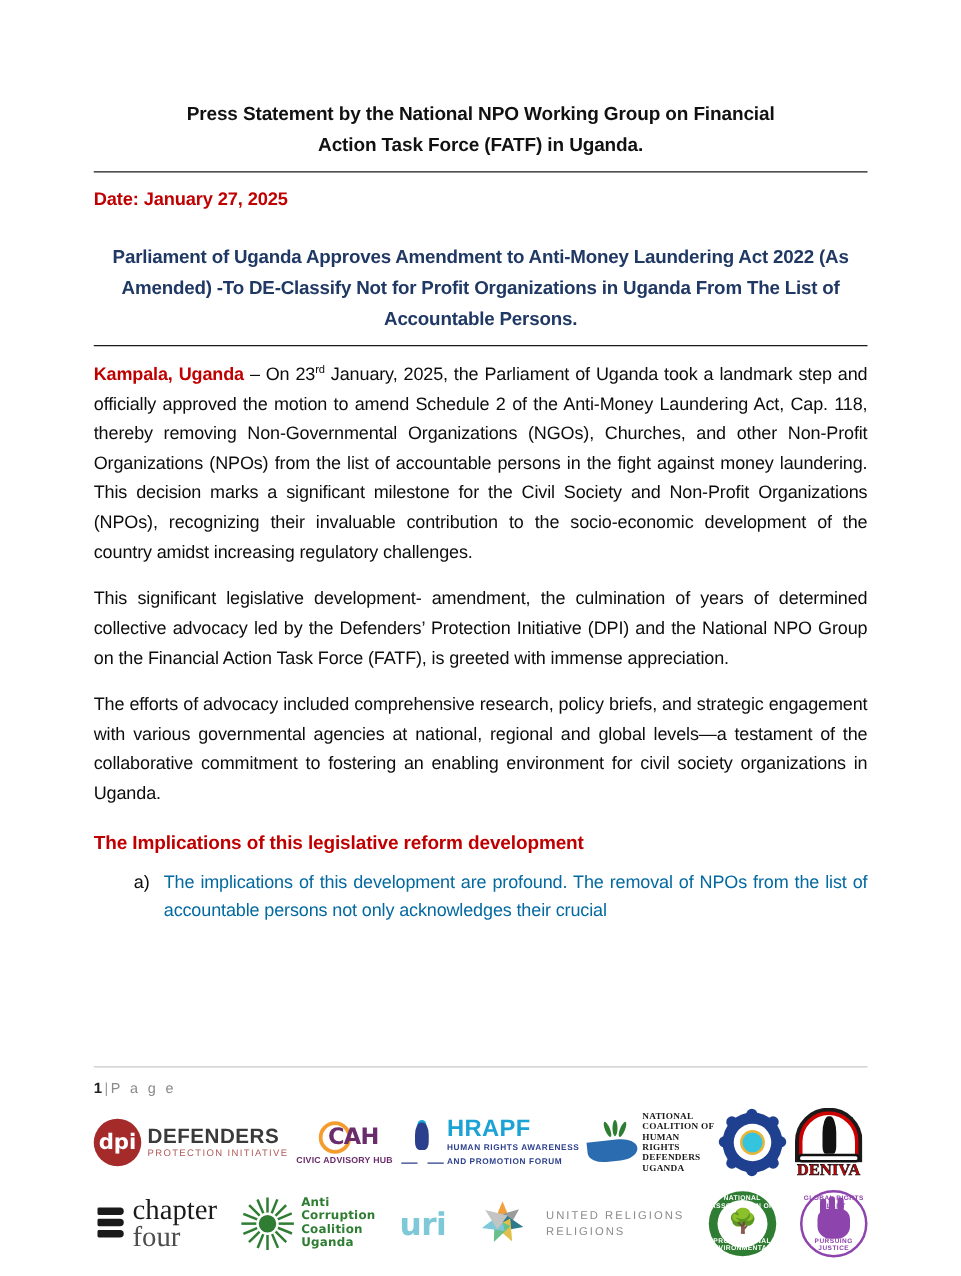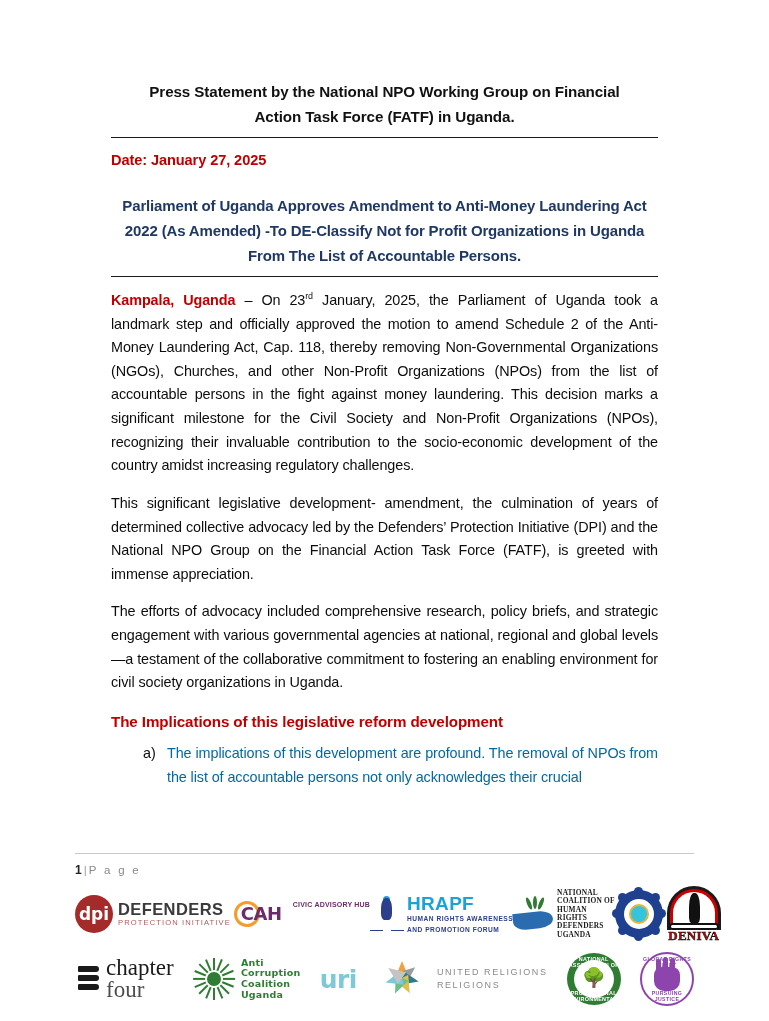--- a/index.html
+++ b/index.html
@@ -13,21 +13,21 @@
     font-family: "Liberation Sans", sans-serif;
     color: #000000;
     overflow: hidden;
     position: relative;
   }
   .page {
     position: relative;
     width: 769px;
     height: 1021px;
     box-sizing: border-box;
-    padding: 0 111px;
+    padding: 0 75px;
   }
 
   
   .doc-title {
     padding-top: 80px;
     text-align: center;
     font-size: 15.2px;
     font-weight: bold;
     line-height: 1.62;
     letter-spacing: -0.1px;
@@ -188,21 +188,21 @@
   .dpi-main {
     font-size: 16.5px; font-weight: bold; color: #3a3a3a;
     letter-spacing: 0.4px;
   }
   .dpi-sub {
     font-size: 7.6px; color: #B05A5A; letter-spacing: 1.1px;
     margin-top: 1px;
   }
 
   
-  .logo-cah { flex-direction: row; align-items: flex-start; }
+  .logo-cah { flex-direction: column; align-items: flex-end; }
   .cah-mark { position: relative; width: 62px; height: 28px; }
   .cah-ring {
     position: absolute; left: 3px; top: 1px;
     width: 26px; height: 26px; border-radius: 50%;
     border: 3px solid #F59C2E;
     box-sizing: border-box;
   }
   .cah-letters {
     position: absolute; left: 10px; top: 3px;
     font-size: 18px; font-weight: bold; color: #6B2C6B;

